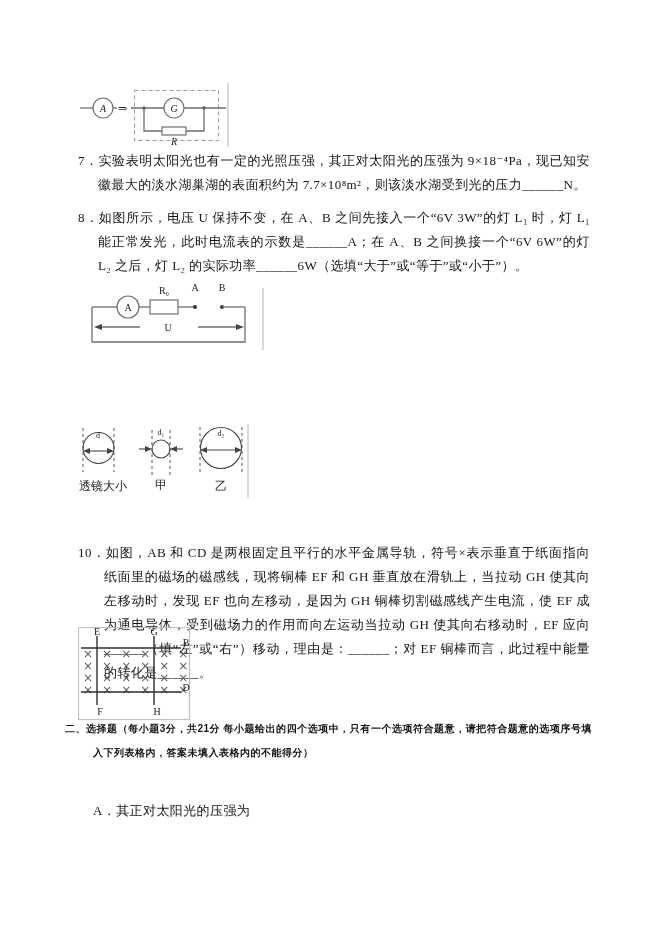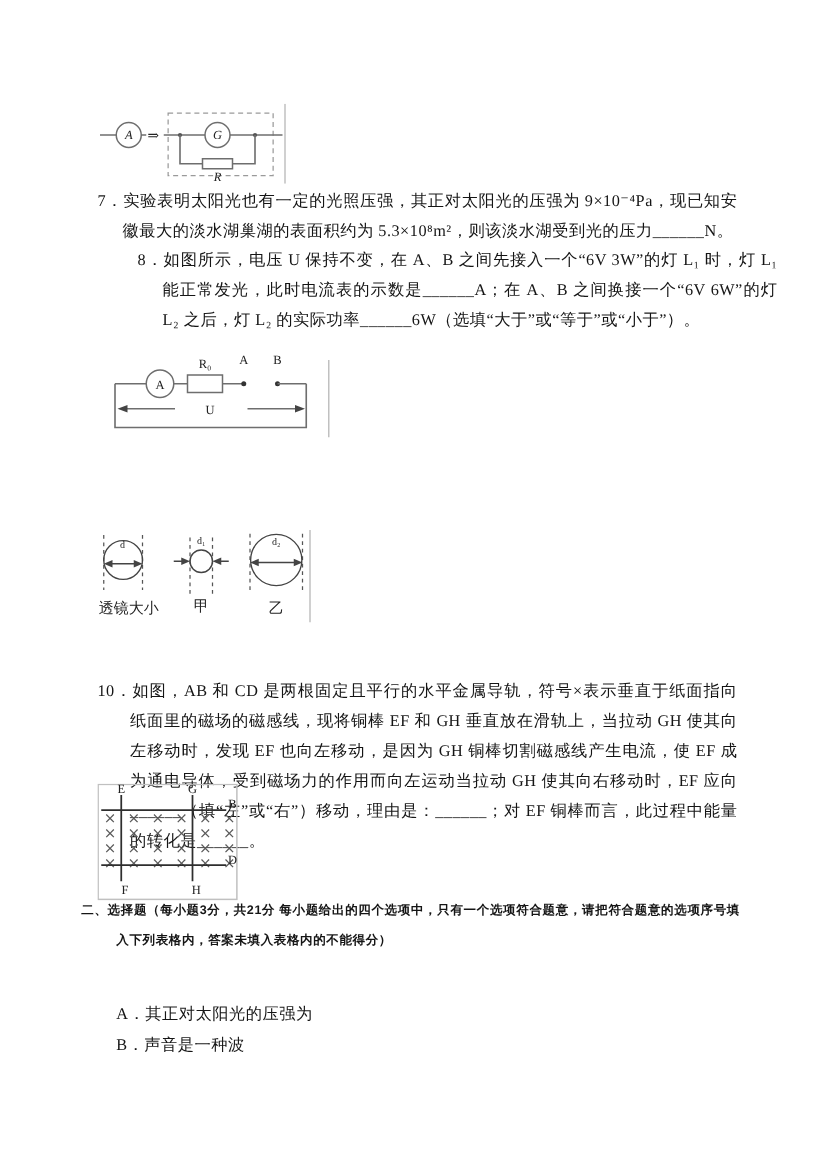--- a/index.html
+++ b/index.html
@@ -11,21 +11,21 @@
   }
   .page { position:relative; width:661px; height:935px; background:#ffffff; overflow:hidden; }
   .q {
     position:absolute; left:78px; width:512px;
     font-size:13px; line-height:24px; letter-spacing:0.4px;
     text-align:justify;
   }
   .hang20 { padding-left:20px; text-indent:-20px; }
   .hang26 { padding-left:26px; text-indent:-26px;margin-top:42px; }
   .q7  { top:149px; }
-  .q8  { top:196px;margin-left:32px; }
+  .q8  { top:206px; }
   .q9  { top:354px; }
   .q10 { top:499px; }
   .heading {
     position:absolute; left:65px; top:717px; width:527px;
     font-size:10px; line-height:24px; letter-spacing:0.5px;
     font-weight:bold; text-align:justify;
     padding-left:28px; text-indent:-28px;
     font-family:"Liberation Sans","DejaVu Sans",sans-serif;
   }
   .q11 { top:769px; }
@@ -76,21 +76,21 @@
       <line class="w" x1="106" y1="25" x2="148" y2="25"></line>
       <circle cx="126" cy="25" r="1.7" fill="#555"></circle>
       <polyline class="w" points="66,25 66,48 84,48"></polyline>
       <rect class="comp" x="84" y="44" width="24" height="8"></rect>
       <polyline class="w" points="108,48 126,48 126,25"></polyline>
       <text class="lbl it" x="96" y="62">R</text>
       <line class="frame" x1="150" y1="0" x2="150" y2="64"></line>
     </svg>
   </div>
 
-  <p class="q q7 hang20"><span>7．</span><span>实验表明太阳光也有一定的光照压强，其正对太阳光的压强为 9×10⁻⁴Pa，现已知安徽最大的淡水湖巢湖的表面积约为 5.3×10⁸m²，则该淡水湖受到光的压力______N。</span></p>
+  <p class="q q7 hang20"><span>7．</span><span>实验表明太阳光也有一定的光照压强，其正对太阳光的压强为 9×18⁻⁴Pa，现已知安徽最大的淡水湖巢湖的表面积约为 7.7×10⁸m²，则该淡水湖受到光的压力______N。</span></p>
 
   <p class="q q8 hang20"><span>8．</span><span>如图所示，电压 U 保持不变，在 A、B 之间先接入一个“6V 3W”的灯 L₁ 时，灯 L₁ 能正常发光，此时电流表的示数是______A；在 A、B 之间换接一个“6V 6W”的灯 L₂ 之后，灯 L₂ 的实际功率______6W（选填“大于”或“等于”或“小于”）。</span></p>
 
   <div class="fig fig2">
     <svg width="185" height="74" viewBox="0 0 185 74">
       <polyline class="w" points="7,31 7,66 160,66 160,31"></polyline>
       <line class="w" x1="7" y1="31" x2="32" y2="31"></line>
       <g>
         <circle class="comp" cx="43" cy="31" r="11"></circle>
         <text class="lbl" x="43" y="35">A</text>
@@ -171,15 +171,14 @@
       <text class="lbl" x="108" y="19">B</text>
       <text class="lbl" x="108" y="64">D</text>
       <text class="lbl" x="22" y="88">F</text>
       <text class="lbl" x="79" y="88">H</text>
     </svg>
   </div>
 
   <p class="heading">二、选择题（每小题3分，共21分 每小题给出的四个选项中，只有一个选项符合题意，请把符合题意的选项序号填入下列表格内，答案未填入表格内的不能得分）</p>
 
   <p class="opt optA"><span>A．</span><span>其正对太阳光的压强为</span></p>
-  <p class="opt optB"><span>B．</span><span>声音是一种波</span></p>
 
 </div>
 
 </body></html>

